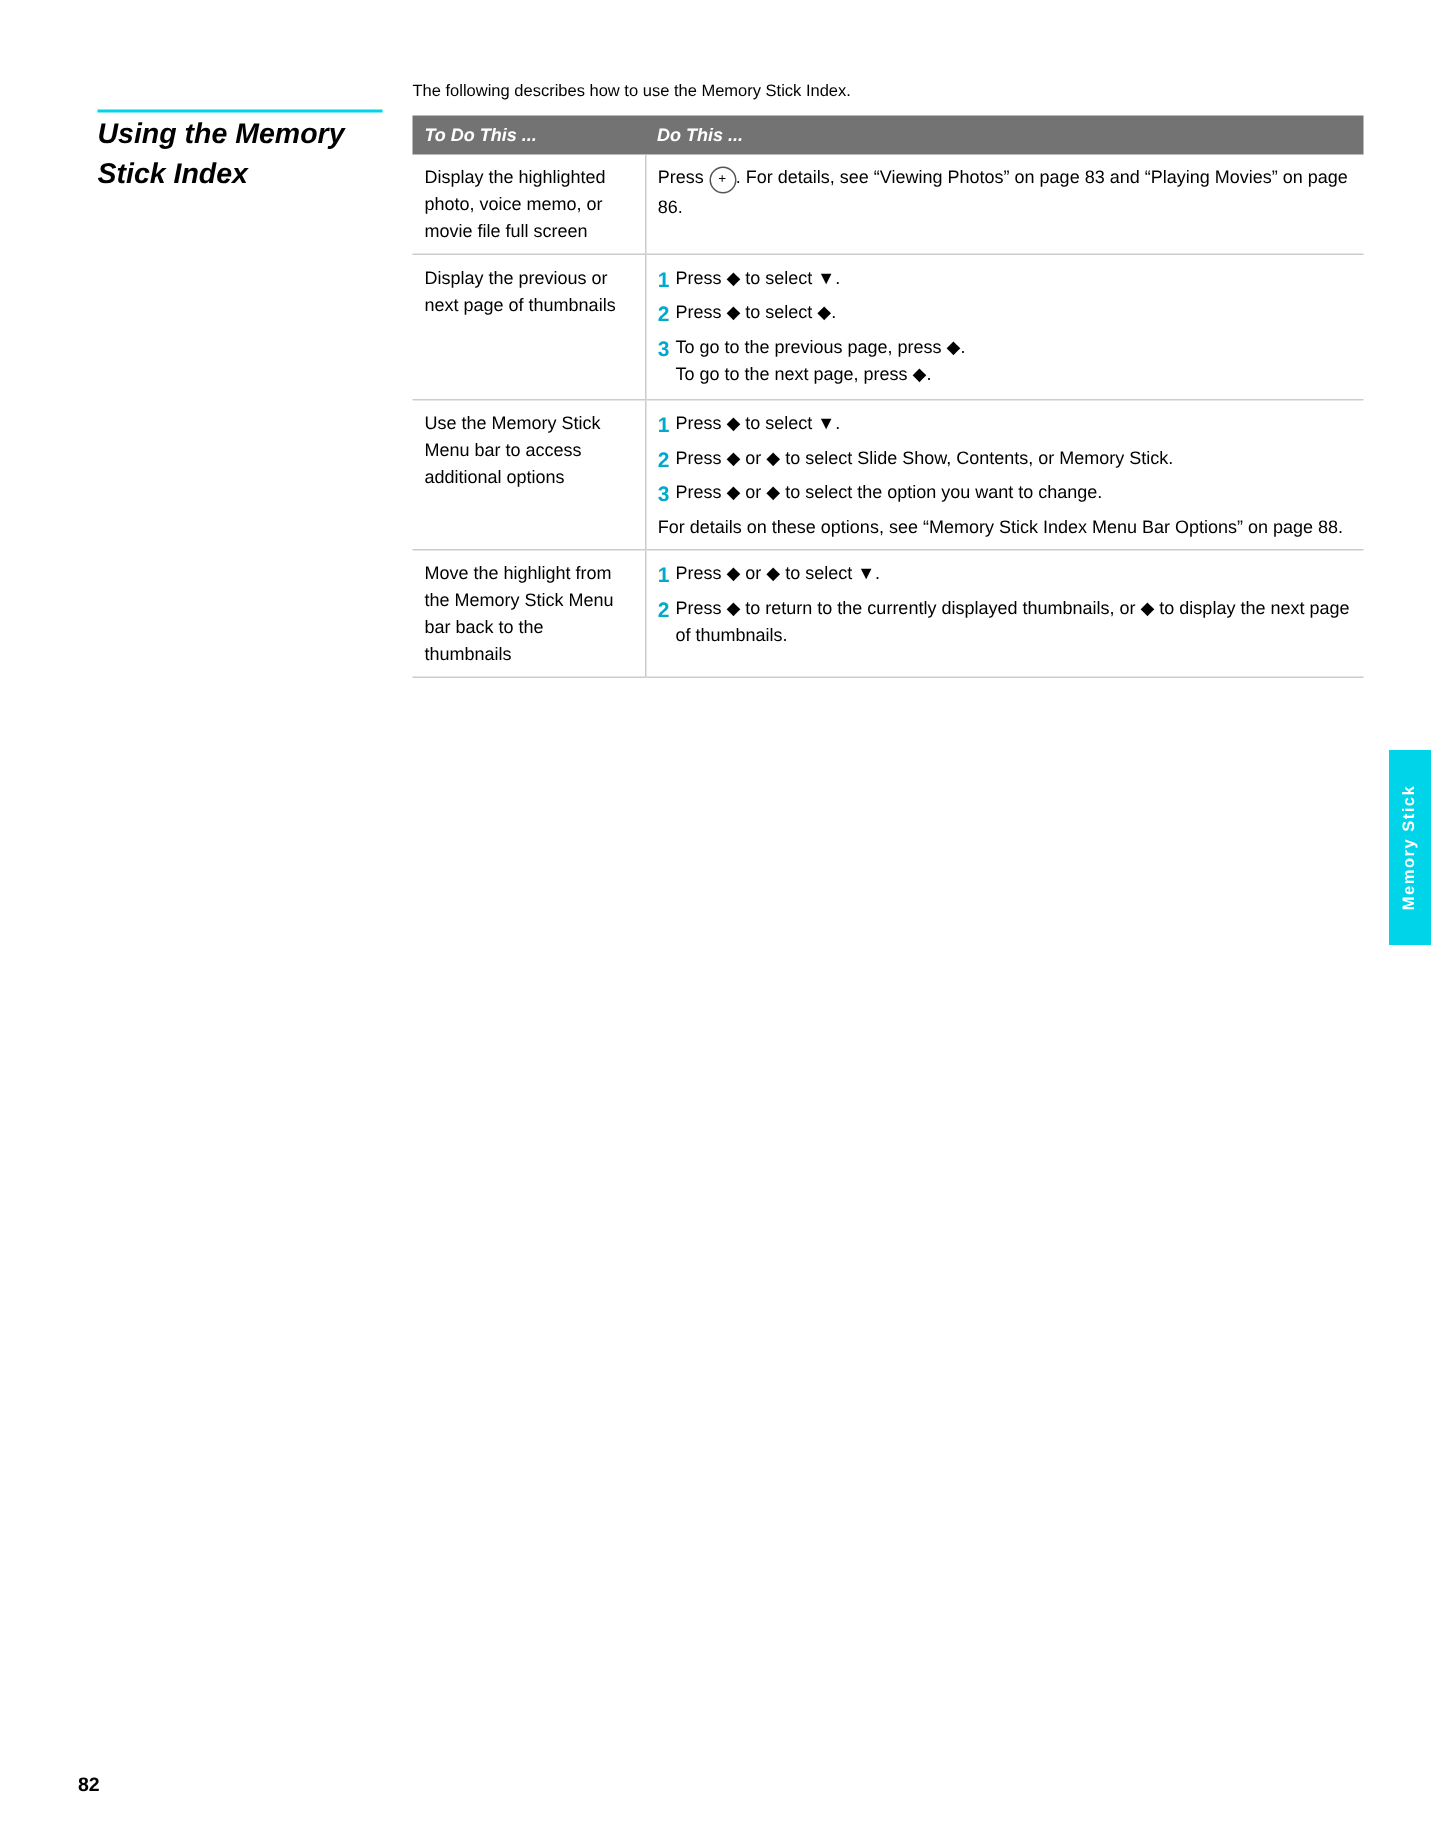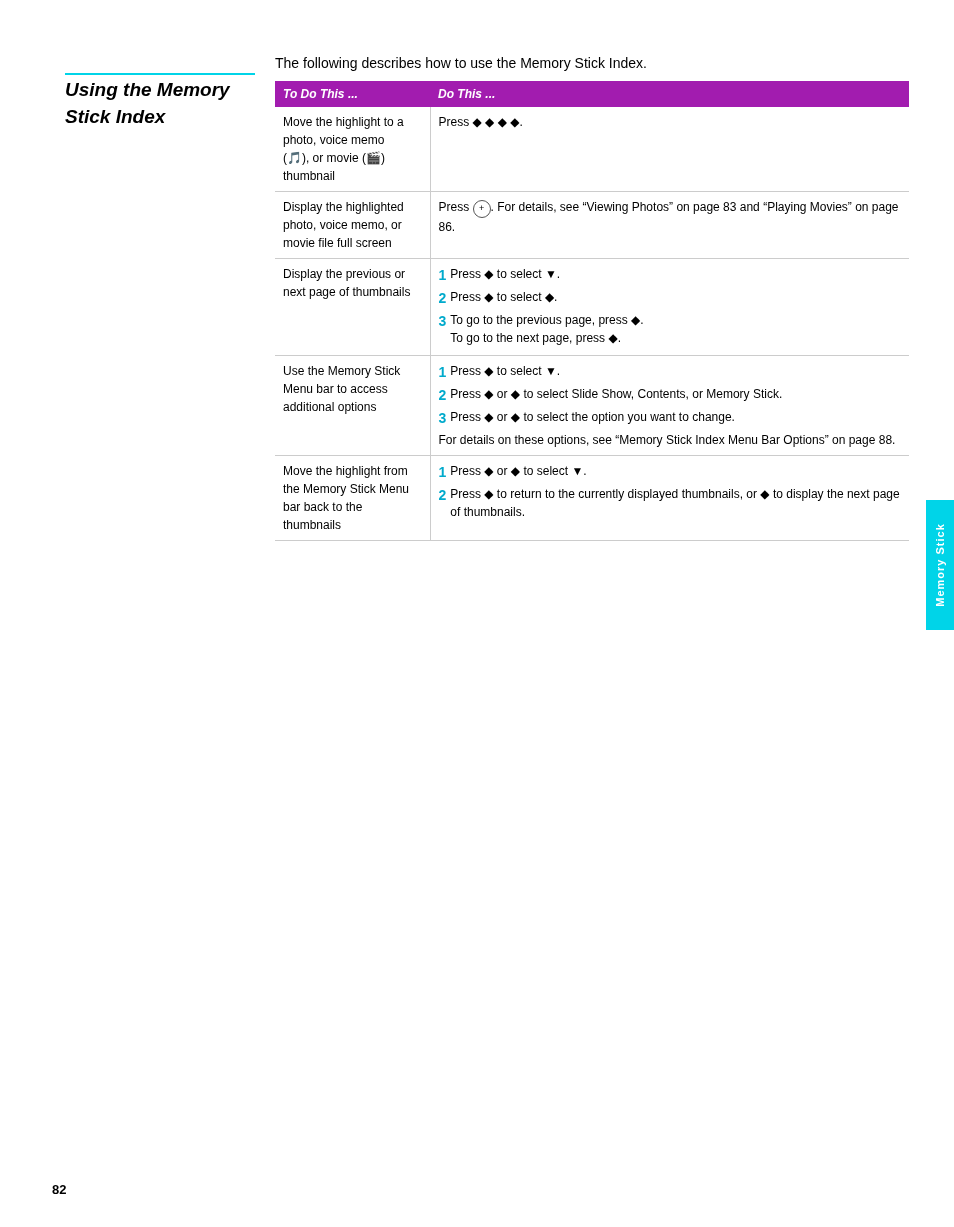--- a/index.html
+++ b/index.html
@@ -69,33 +69,33 @@
 
     
     .main-area {
       position: absolute;
       left: 275px;
       right: 45px;
       top: 55px;
     }
 
     .intro-text {
-      font-size: 14px;
+      font-size: 11px;
       margin-bottom: 10px;
     }
 
     
     table {
       width: 100%;
       border-collapse: collapse;
       font-size: 12px;
     }
 
     table thead tr {
-      background: #a21caf;
+      background: #737373;
       color: #fff;
     }
 
     table thead th {
       padding: 6px 8px;
       text-align: left;
       font-style: italic;
       font-weight: bold;
       font-size: 12px;
     }
@@ -154,24 +154,20 @@
   <p class="intro-text">The following describes how to use the Memory Stick Index.</p>
 
   <table>
     <thead>
       <tr>
         <th><em>To Do This ...</em></th>
         <th><em>Do This ...</em></th>
       </tr>
     </thead>
     <tbody id="table-body">
-    <tr>
-          <td>Move the highlight to a photo, voice memo<br>(🎵), or movie (🎬)<br>thumbnail</td>
-          <td><span>Press ◆ ◆ ◆ ◆.</span></td>
-        </tr>
         <tr>
           <td>Display the highlighted photo, voice memo, or movie file full screen</td>
           <td><span>Press <span style="display:inline-flex;align-items:center;justify-content:center;width:18px;height:18px;border:1px solid #555;border-radius:50%;font-size:9px;">+</span>. For details, see “Viewing Photos” on page 83 and “Playing Movies” on page 86.</span></td>
         </tr>
         <tr>
           <td>Display the previous or next page of thumbnails</td>
           <td>
       <div class="step-row">
               <span class="step-num">1</span>
               <span>Press ◆ to select ▼.</span>

